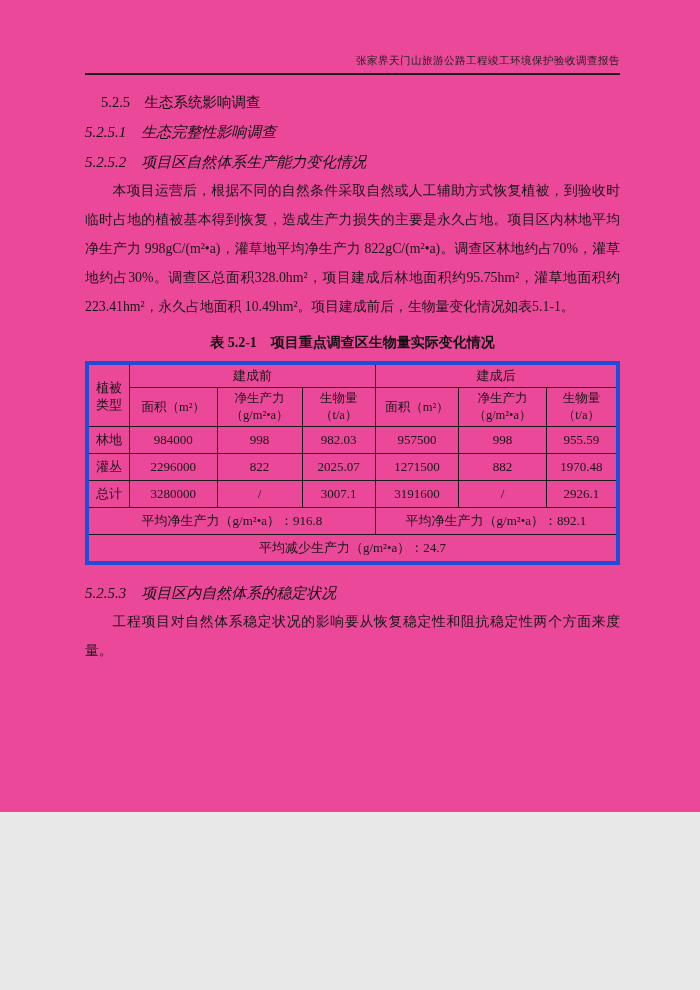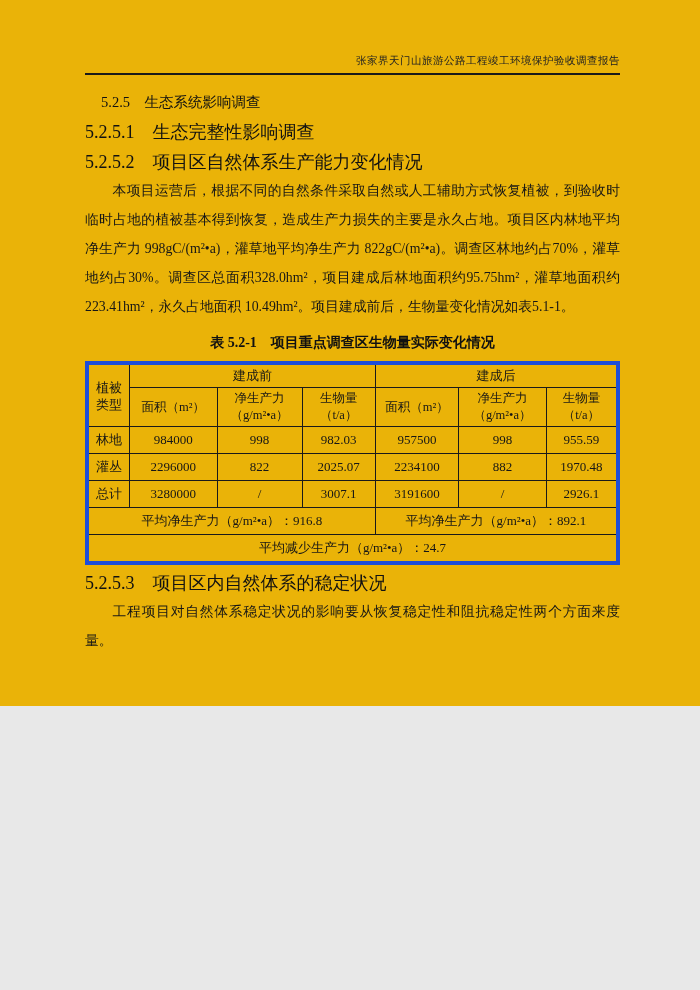--- a/index.html
+++ b/index.html
@@ -1,20 +1,20 @@
 <!DOCTYPE html>
 <html><head>
 <meta charset="utf-8">
 <style>
   html,body{margin:0;padding:0;background:#e8e8e8;}
   .page{
     position:relative;
-    width:700px;height:706px;
+    width:700px;height:812px;
     margin:0 auto;
-    background:#eab308;
+    background:#ec4899;
     color:#1b1b1b;
     font-family:"Liberation Serif","DejaVu Serif",serif;
     overflow:hidden;
     box-sizing:border-box;
   }
   .content{padding:0 80px 0 85px;}
   
   .doc-header{
     margin-top:54px;
     text-align:right;
@@ -26,25 +26,26 @@
   }
   
   .h3{
     font-size:14.5px;
     font-weight:400;
     margin:17px 0 0 16px;
     line-height:21px;
     color:#111;
   }
   .h4{
-    font-size:18px;
+    font-size:15px;
     font-weight:400;
     margin:9px 0 0 0;
     line-height:21px;
     color:#111;
+    font-style:italic;
   }
   
   .para{
     font-size:13.8px;
     line-height:29px;
     text-indent:2em;
     text-align:justify;
     margin:3px 0 0 0;
     color:#161616;
   }
@@ -139,21 +140,21 @@
           <td class="datacell">982.03</td>
           <td class="datacell">957500</td>
           <td class="datacell">998</td>
           <td class="datacell">955.59</td>
         </tr>
         <tr>
           <td class="datacell">灌丛</td>
           <td class="datacell">2296000</td>
           <td class="datacell">822</td>
           <td class="datacell">2025.07</td>
-          <td class="datacell">2234100</td>
+          <td class="datacell">1271500</td>
           <td class="datacell">882</td>
           <td class="datacell">1970.48</td>
         </tr>
         <tr>
           <td class="datacell">总计</td>
           <td class="datacell">3280000</td>
           <td class="datacell">/</td>
           <td class="datacell">3007.1</td>
           <td class="datacell">3191600</td>
           <td class="datacell">/</td>
@@ -162,18 +163,18 @@
         <tr>
           <td colspan="4" class="footcell">平均净生产力（g/m²•a）：916.8</td>
           <td colspan="3" class="footcell">平均净生产力（g/m²•a）：892.1</td>
         </tr>
         <tr>
           <td colspan="7" class="footcell">平均减少生产力（g/m²•a）：24.7</td>
         </tr>
       </tbody>
     </table>
 
-    <div class="h4" style="margin-top:8px;">5.2.5.3　项目区内自然体系的稳定状况</div>
+    <div class="h4" style="margin-top:18px;">5.2.5.3　项目区内自然体系的稳定状况</div>
     <p class="para">工程项目对自然体系稳定状况的影响要从恢复稳定性和阻抗稳定性两个方面来度量。</p>
 
   </div>
 
 </div>
 
 </body></html>

